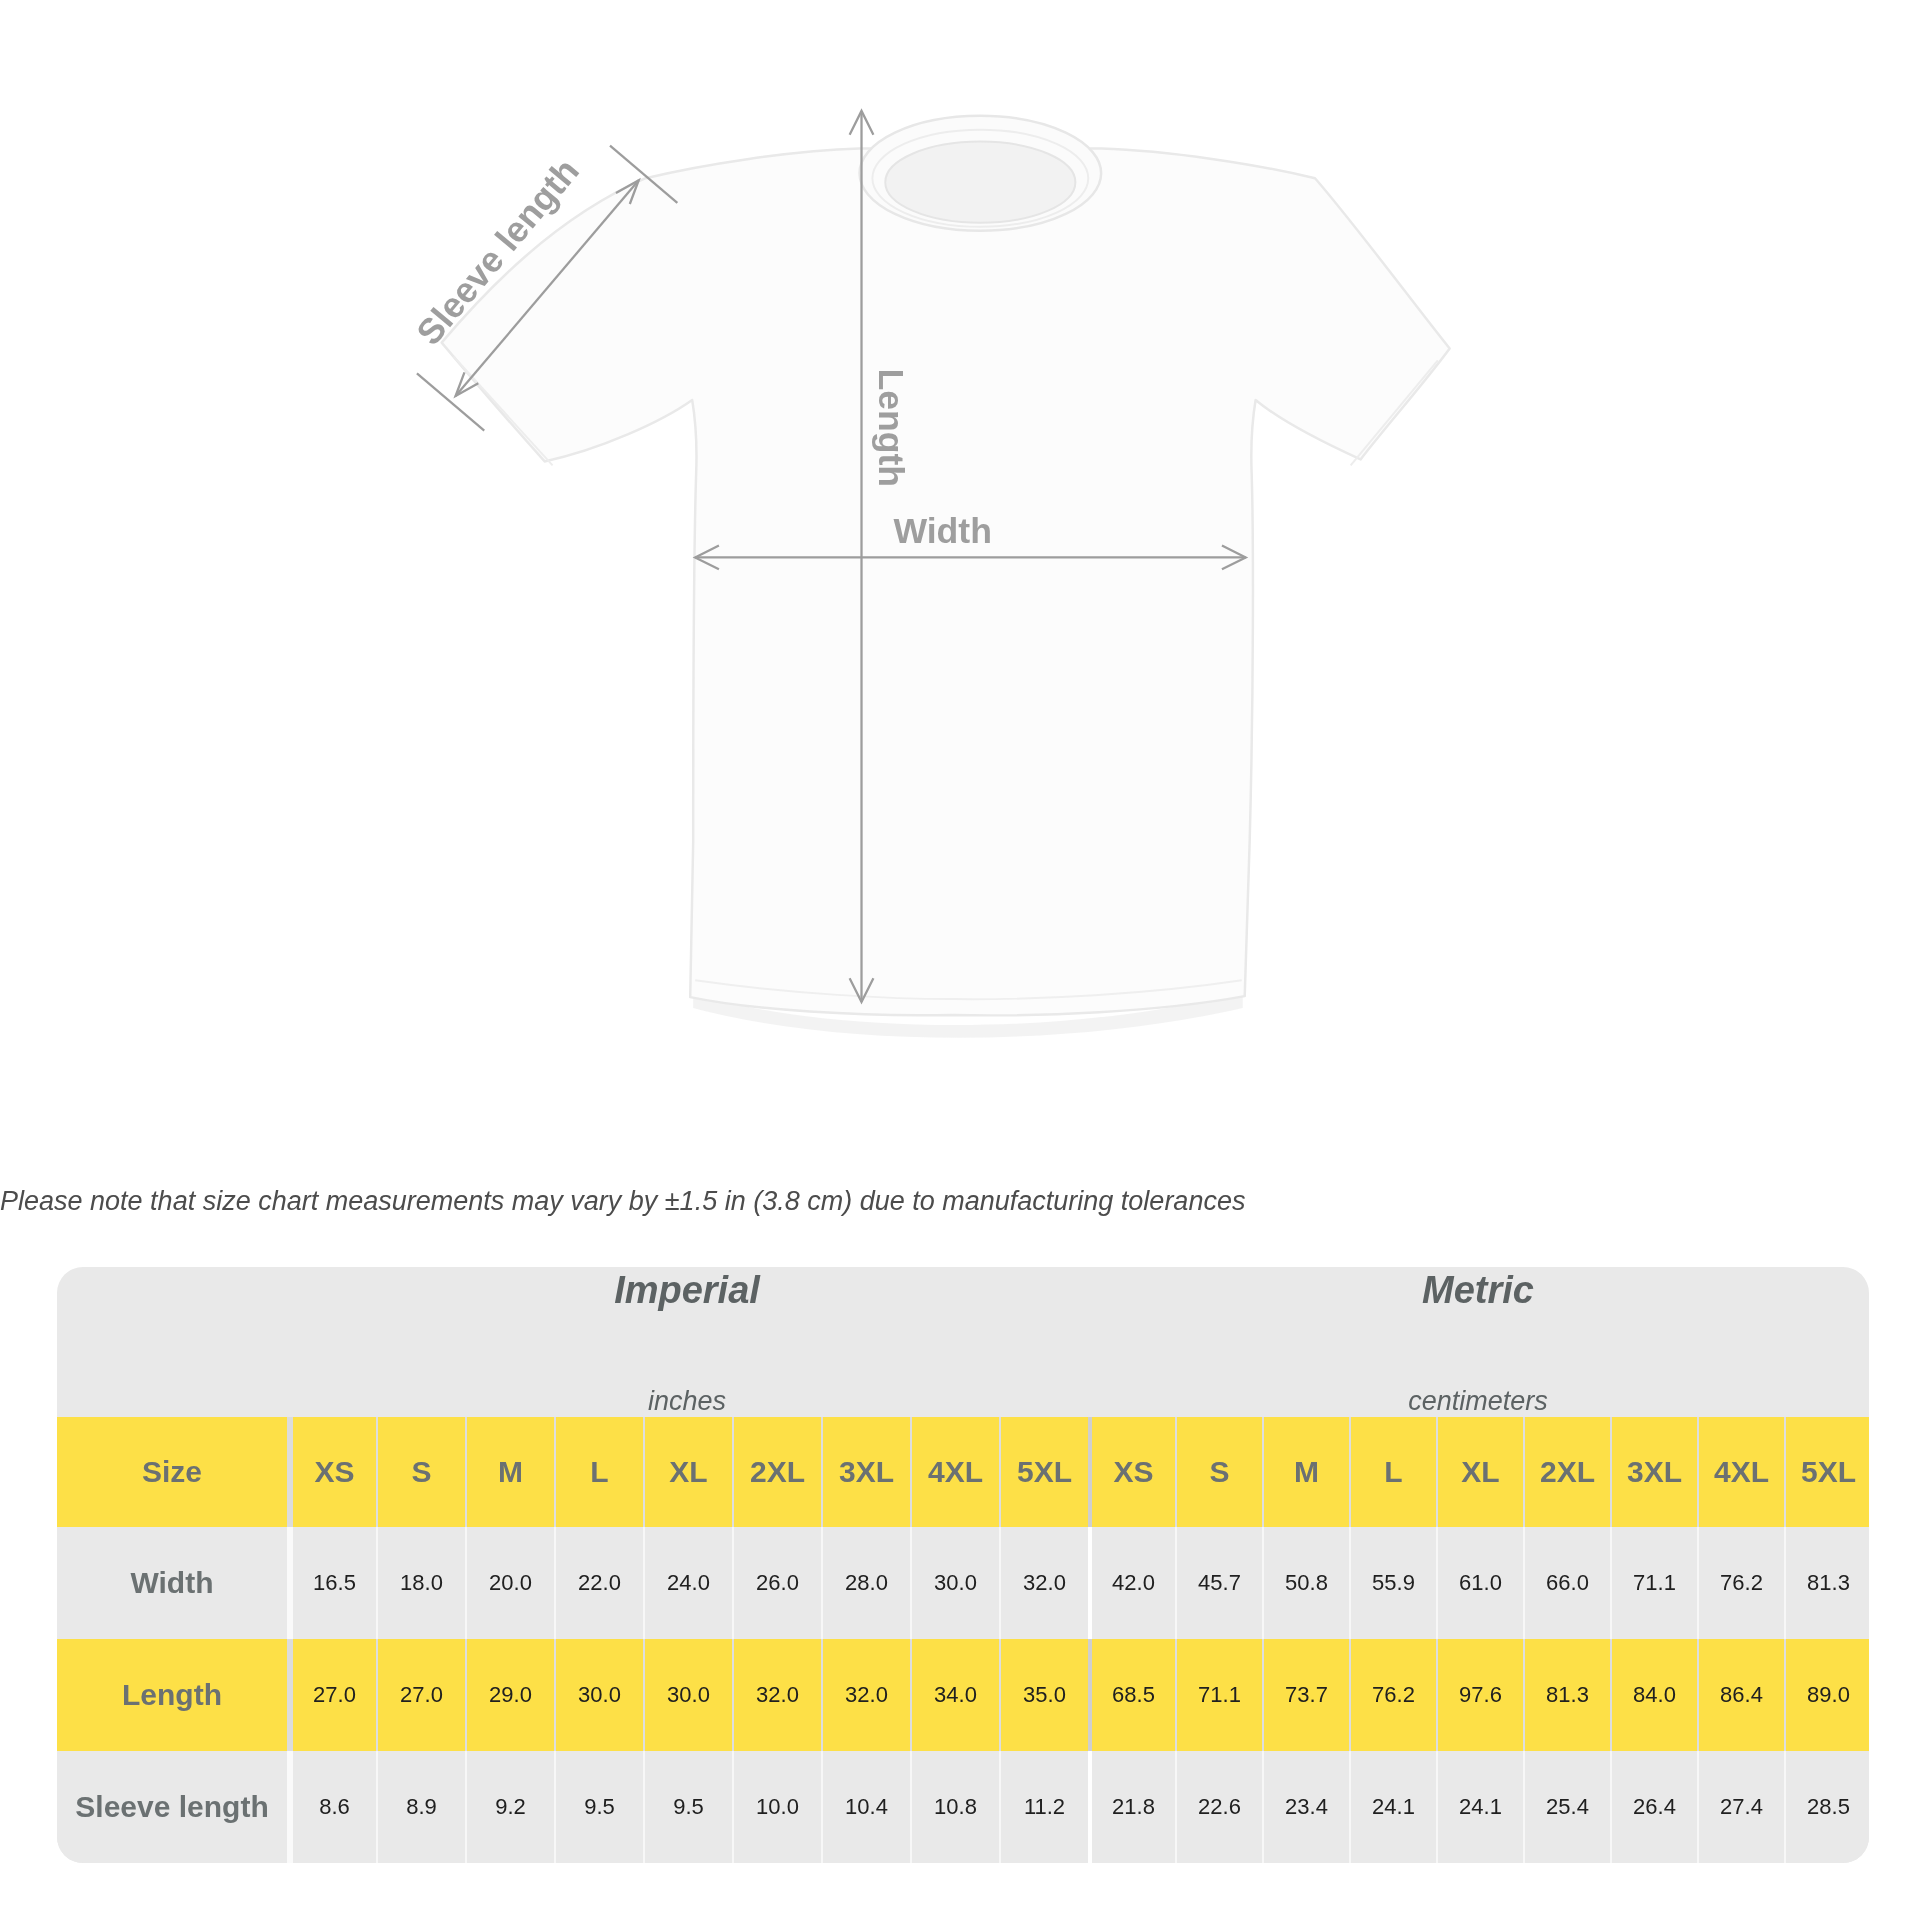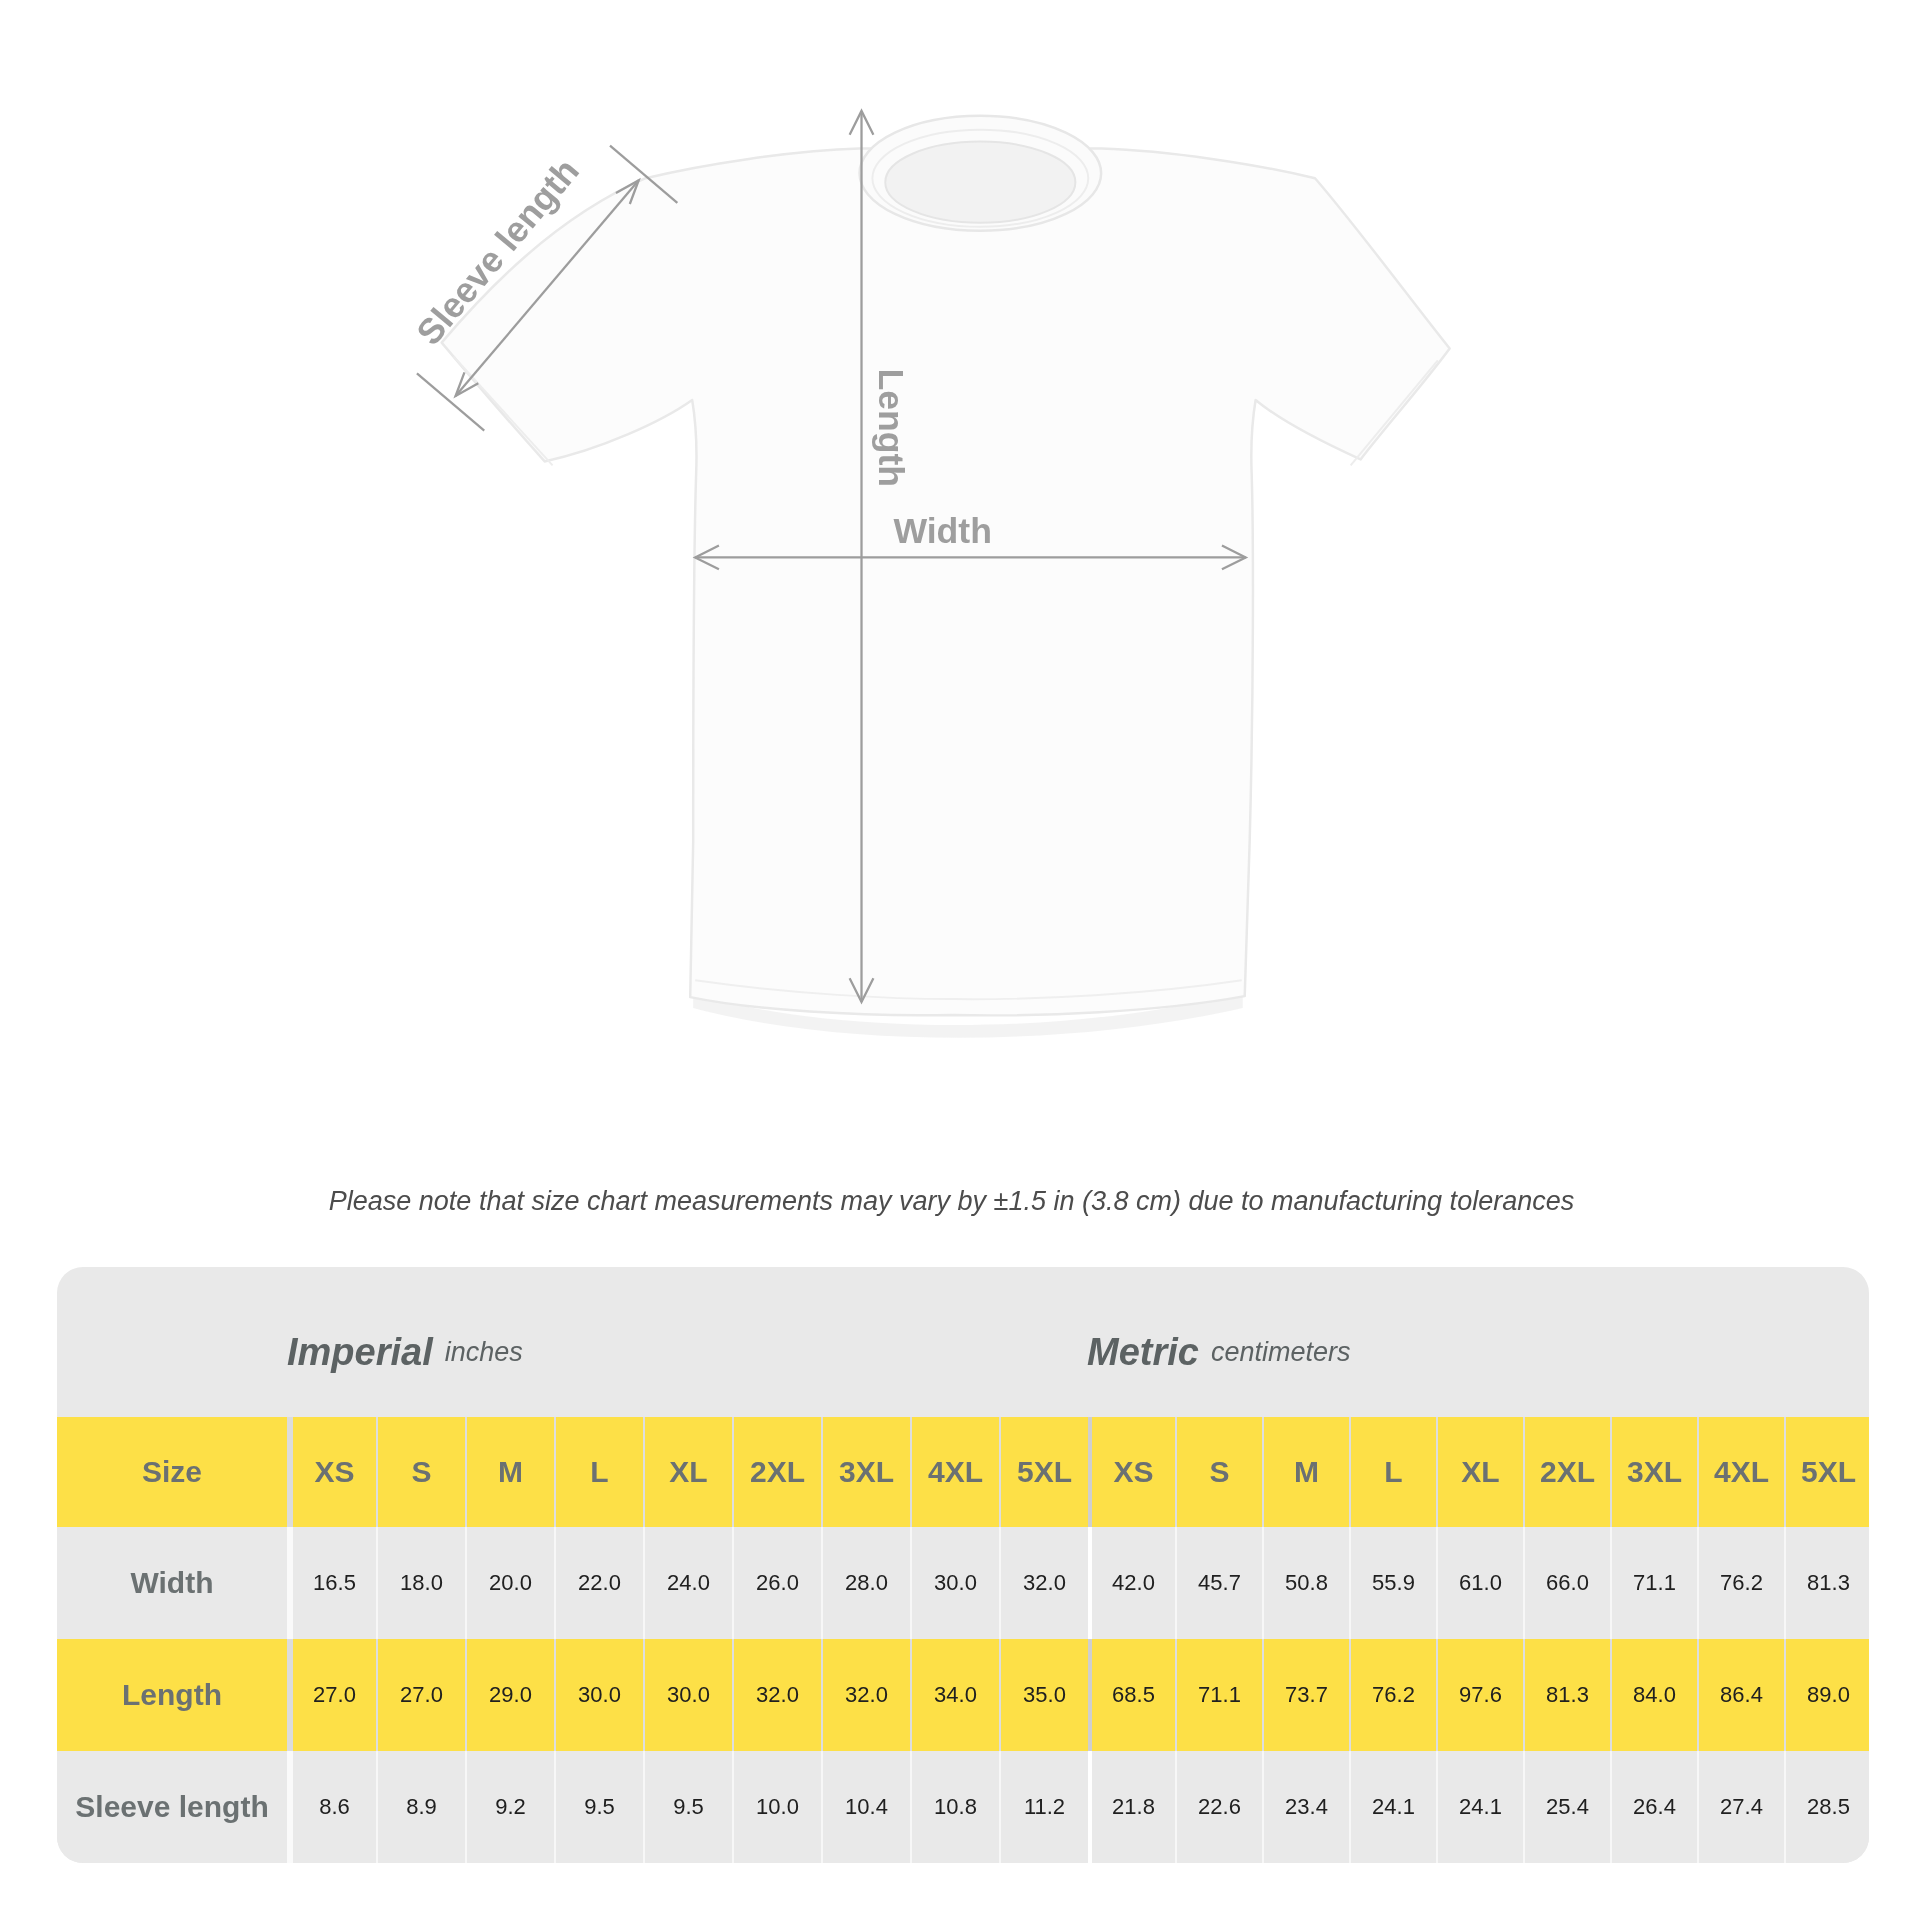--- a/index.html
+++ b/index.html
@@ -8,30 +8,30 @@
     font-family:"Liberation Sans", sans-serif;overflow:hidden;
   }
   
   .diagram{position:absolute;left:0;top:0;width:1927px;height:1109px;}
   
   .title{
     position:absolute;left:0;top:1117px;width:1927px;text-align:center;
     font-size:46px;font-weight:bold;color:#3b3b3b;letter-spacing:0.5px;
   }
   .subtitle{
-    position:absolute;left:0;top:1186px;width:1903px;text-align:center;
+    position:absolute;left:0;top:1186px;width:1903px;
     font-size:27px;font-style:italic;color:#4c4c4c;
   }
   
   .size-table{
     position:absolute;left:57px;top:1267px;width:1812px;height:596px;
     background:#e9e9e9;border-radius:26px;overflow:hidden;
   }
   .group-row{display:flex;height:150px;}
-  .t-group{display:flex;flex-direction:row;align-items:center;justify-content:flex-start;gap:12px;padding-top:20px;}
+  .t-group{display:flex;flex-direction:column;align-items:center;justify-content:space-between;gap:12px;padding-top:2px;}
   .t-group .g-name{font-size:38px;font-weight:bold;font-style:italic;color:#5c6263;}
   .t-group .g-unit{font-size:27px;font-style:italic;color:#5c6263;}
   .t-group.imperial{margin-left:230px;width:800px;}
   .t-group.metric{width:782px;}
   .t-row{display:grid;grid-template-columns:230px repeat(9,89px) repeat(9,87px);}
   .t-row .cell{display:grid;place-items:center;text-align:center;}
   .header-row{height:110px;}
   .data-row{height:112px;}
   .header-row,.white-row{background:#fde047;--div:#dedede;--gap:#dcdcdc;--gdiv:#cfcfcf;}
   .gray-row{background:#e9e9e9;--div:#f7f7f7;--gap:#fafafa;--gdiv:#ffffff;}

